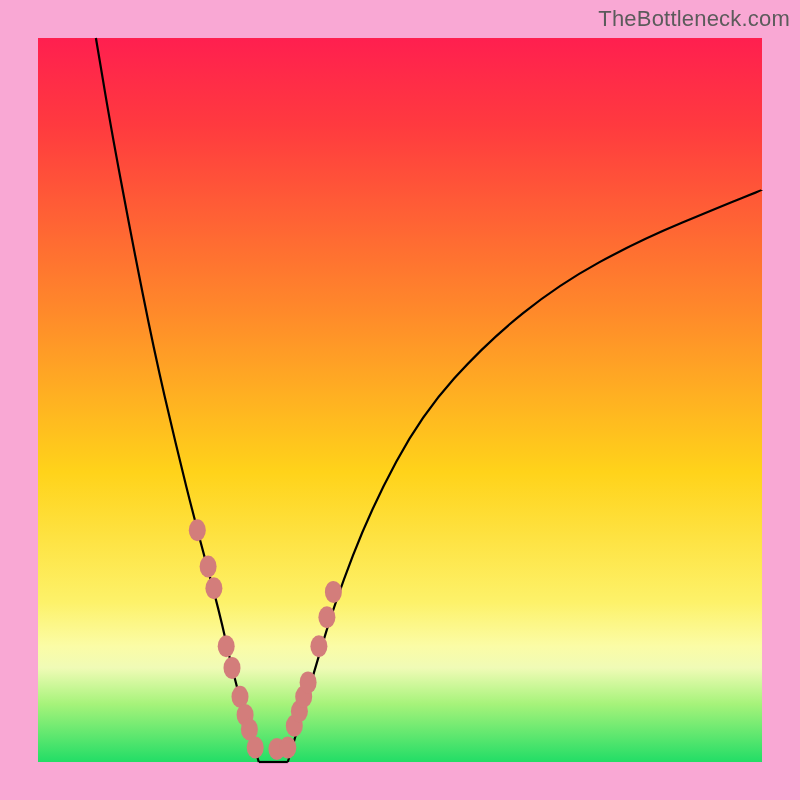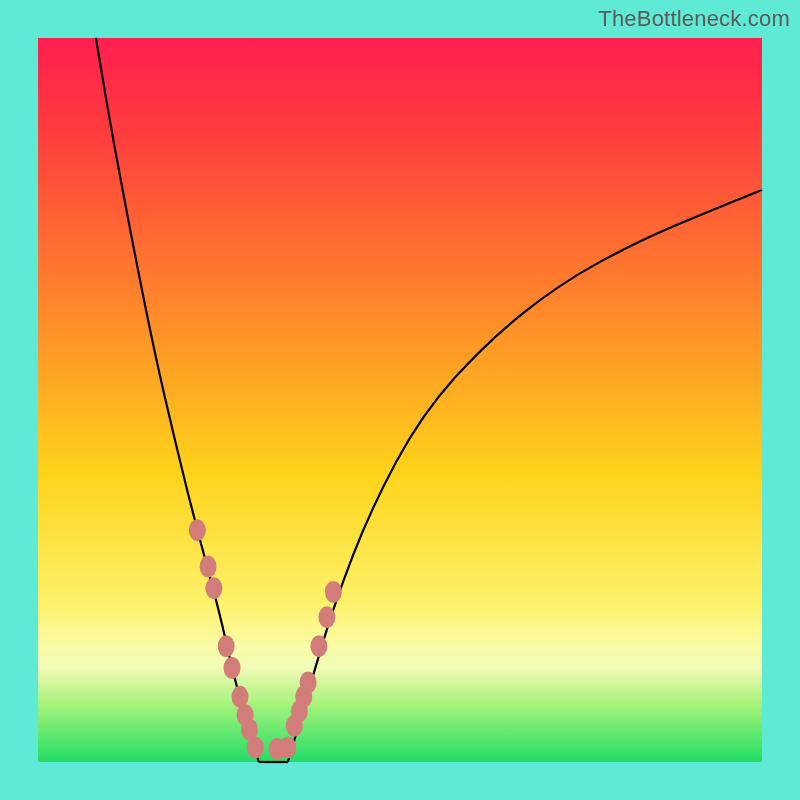--- a/index.html
+++ b/index.html
@@ -8,21 +8,21 @@
     width: 800px;
     height: 800px;
     overflow: hidden;
     background: #000;
     font-family: Arial, Helvetica, sans-serif;
   }
   .frame {
     position: relative;
     width: 800px;
     height: 800px;
-    background: #5eead4;
+    background: #f9a8d4;
   }
   .plot-area {
     position: absolute;
     left: 38px;
     top: 38px;
     width: 724px;
     height: 724px;
     background: linear-gradient(
       to bottom,
       var(--c-top) 0%,

